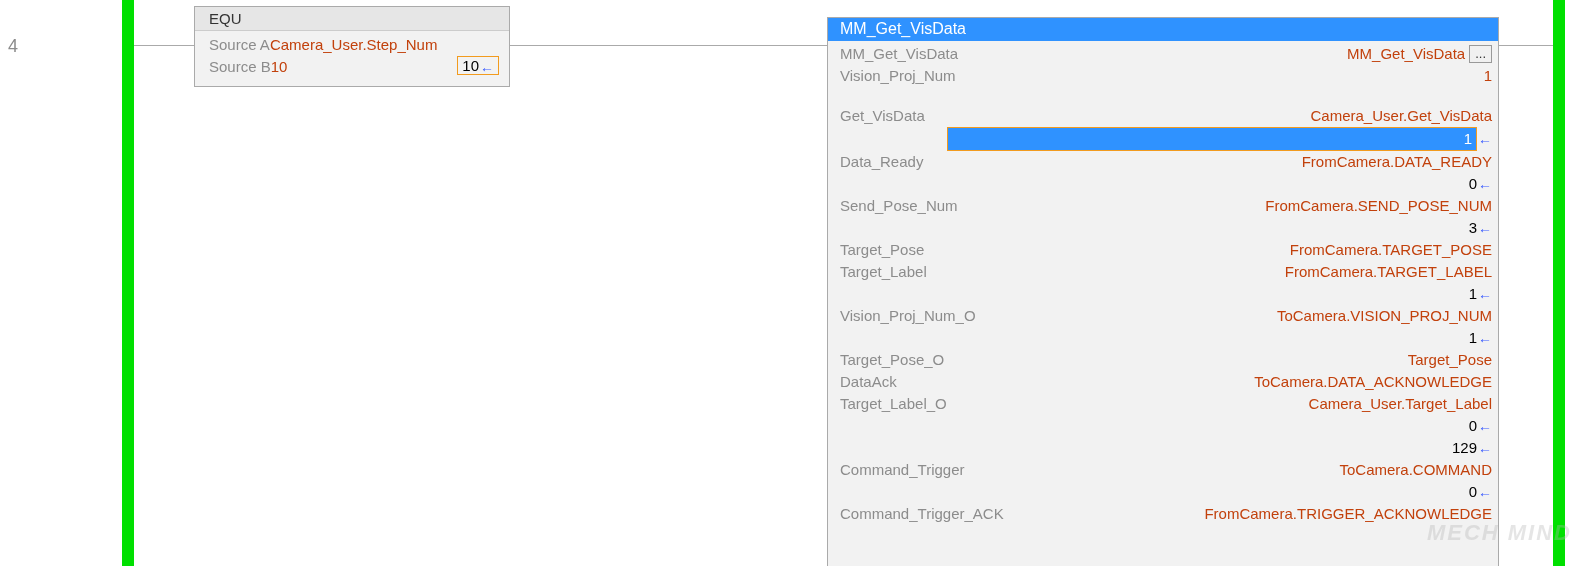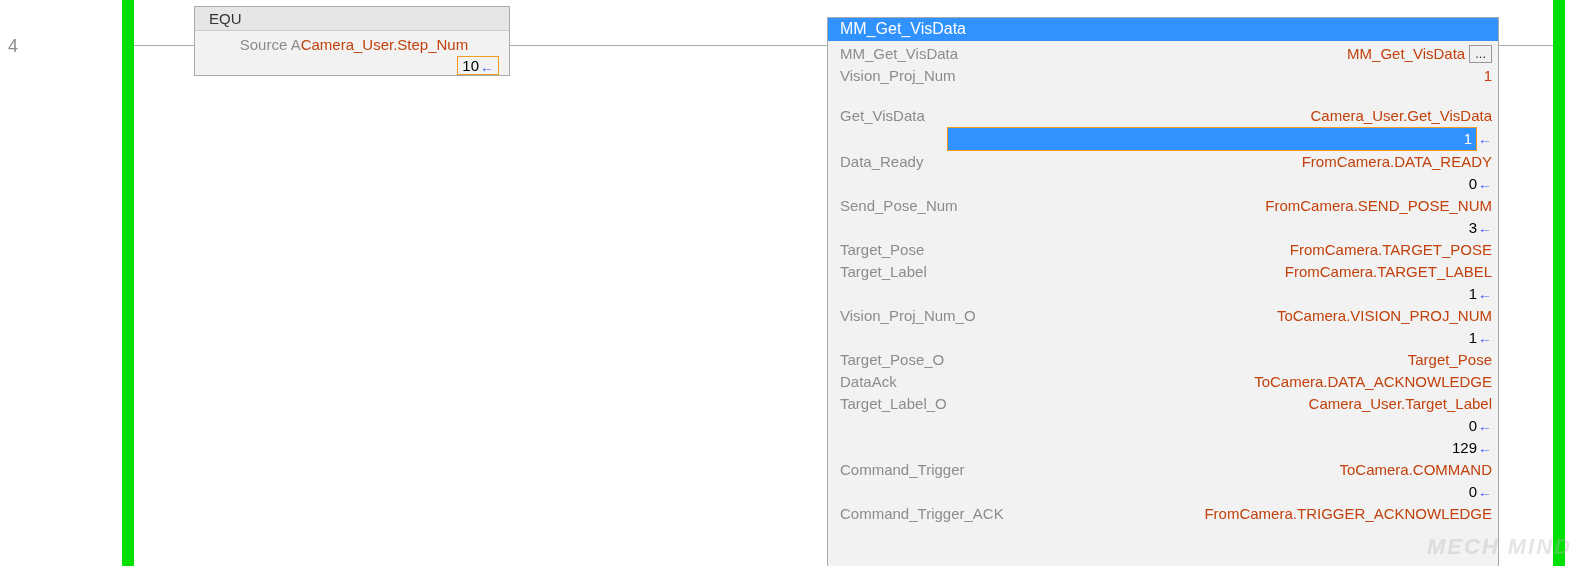--- a/index.html
+++ b/index.html
@@ -55,21 +55,21 @@
       border-bottom: 1px solid #cccccc;
       padding: 3px 10px 3px 14px;
       font-size: 15px;
       color: #333333;
     }
     .equ-body {
       padding: 3px 10px 8px 14px;
     }
     .equ-row {
       display: flex;
-      justify-content: center;
+      justify-content: flex-start;
       align-items: baseline;
       line-height: 22px;
     }
     .label-grey { color: #8c8c8c; }
     .value-black { color: #c2410c; }
     .live-box {
       display: inline-block;
       border: 1px solid #f29b1e;
       padding: 0 4px;
       text-align: right;
@@ -137,21 +137,21 @@
       padding: 0 5px;
       line-height: 16px;
       margin-left: 4px;
       vertical-align: 1px;
       color:#333;
     }
 
     .watermark {
       position: absolute;
       right: 8px;
-      bottom: 6px;
+      bottom: 20px;
       font-size: 22px;
       letter-spacing: 2px;
       color: rgba(180,180,180,0.35);
       font-weight: bold;
       font-style: italic;
     }
   </style>
 </head>
 <body>
 
@@ -167,20 +167,24 @@
 <div class="block equ-block">
   <div class="equ-title">EQU</div>
   <div class="equ-body">
     <div class="equ-row">
       <span class="label-grey">Source A</span>
       <span class="value-black">Camera_User.Step_Num</span>
     </div>
     <div style="text-align:right;">
       <span class="live-box"><span>10</span><span class="arrow">←</span></span>
     </div>
+    <div class="equ-row">
+      <span class="label-grey">Source B</span>
+      <span class="value-black">10</span>
+    </div>
   </div>
 </div>
 
 <div class="block aoi-block">
   <div class="aoi-title">MM_Get_VisData</div>
   <div class="aoi-body" id="aoi-body">
       <div class="aoi-row">
         <span class="label-grey">MM_Get_VisData</span>
         <span><span class="value-black">MM_Get_VisData</span><span class="ellipsis-btn">...</span></span>
       </div>

